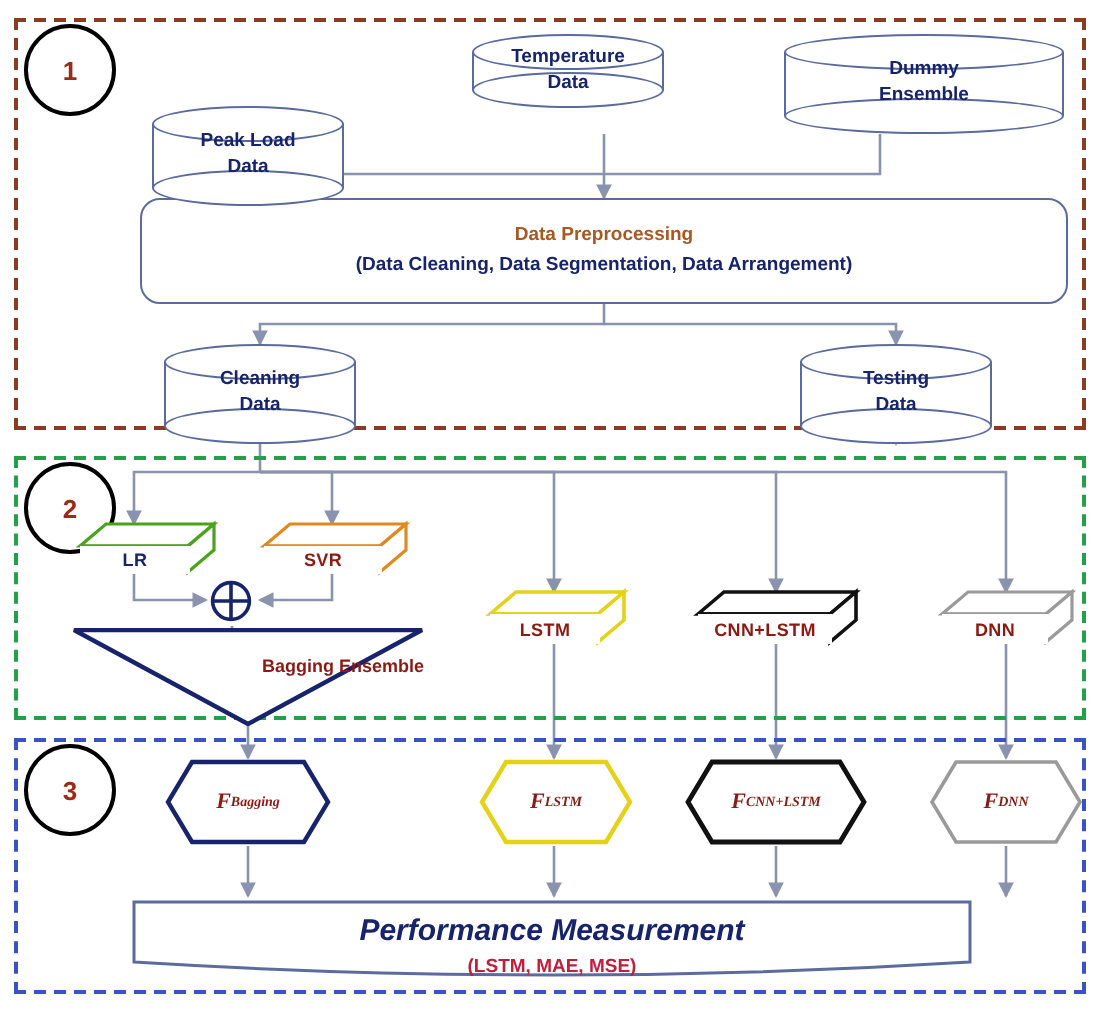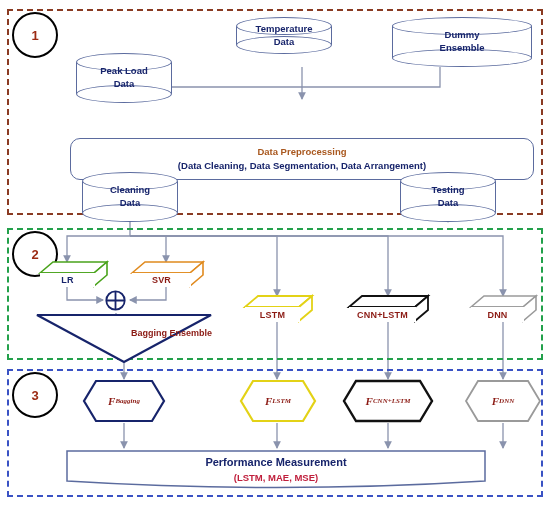--- a/index.html
+++ b/index.html
@@ -88,21 +88,21 @@
   }
 
   
   #plus-op{position:absolute;left:105px;top:290px;width:21px;height:21px;}
 
   
   #perf-box{position:absolute;left:66px;top:450px;width:420px;height:40px;}
   #perf-box .perf-text{
     position:absolute;left:0;top:5px;width:100%;text-align:center;line-height:1.45;
   }
-  .perf-title{font-size:11px;font-weight:bold;color:#17246b;}
+  .perf-title{font-size:15px;font-weight:bold;color:#17246b;font-style:italic;}
   .perf-sub{font-size:9.5px;font-weight:bold;color:#c01f3c;}
 </style>
 </head>
 <body>
 
 <div id="canvas">
 
   <svg class="svgroot" viewBox="0 0 550 507">
     <defs>
       <marker id="arrow" markerWidth="7" markerHeight="7" refX="5.2" refY="3" orient="auto">
@@ -180,21 +180,21 @@
   <div class="cyl" style="left:392px;top:17px;width:96px;height:50px;padding-left:44px;">
     <div class="cyl-bot"></div>
     <div class="cyl-body"></div>
     <div class="cyl-top"></div>
     <div class="cyl-label">
       <span>Dummy</span>
       <span>Ensemble</span>
     </div>
   </div>
 
-  <div class="procbox" id="preproc-box" style="left:70px;top:99px;width:464px;height:42px;margin-top:39px;">
+  <div class="procbox" id="preproc-box" style="left:70px;top:99px;width:464px;height:53px;">
     <div class="pp-title">Data Preprocessing</div>
     <div class="pp-sub">(Data Cleaning, Data Segmentation, Data Arrangement)</div>
   </div>
 
   <div class="cyl" style="left:82px;top:172px;width:96px;height:50px;">
     <div class="cyl-bot"></div>
     <div class="cyl-body"></div>
     <div class="cyl-top"></div>
     <div class="cyl-label">
       <span>Cleaning</span>

